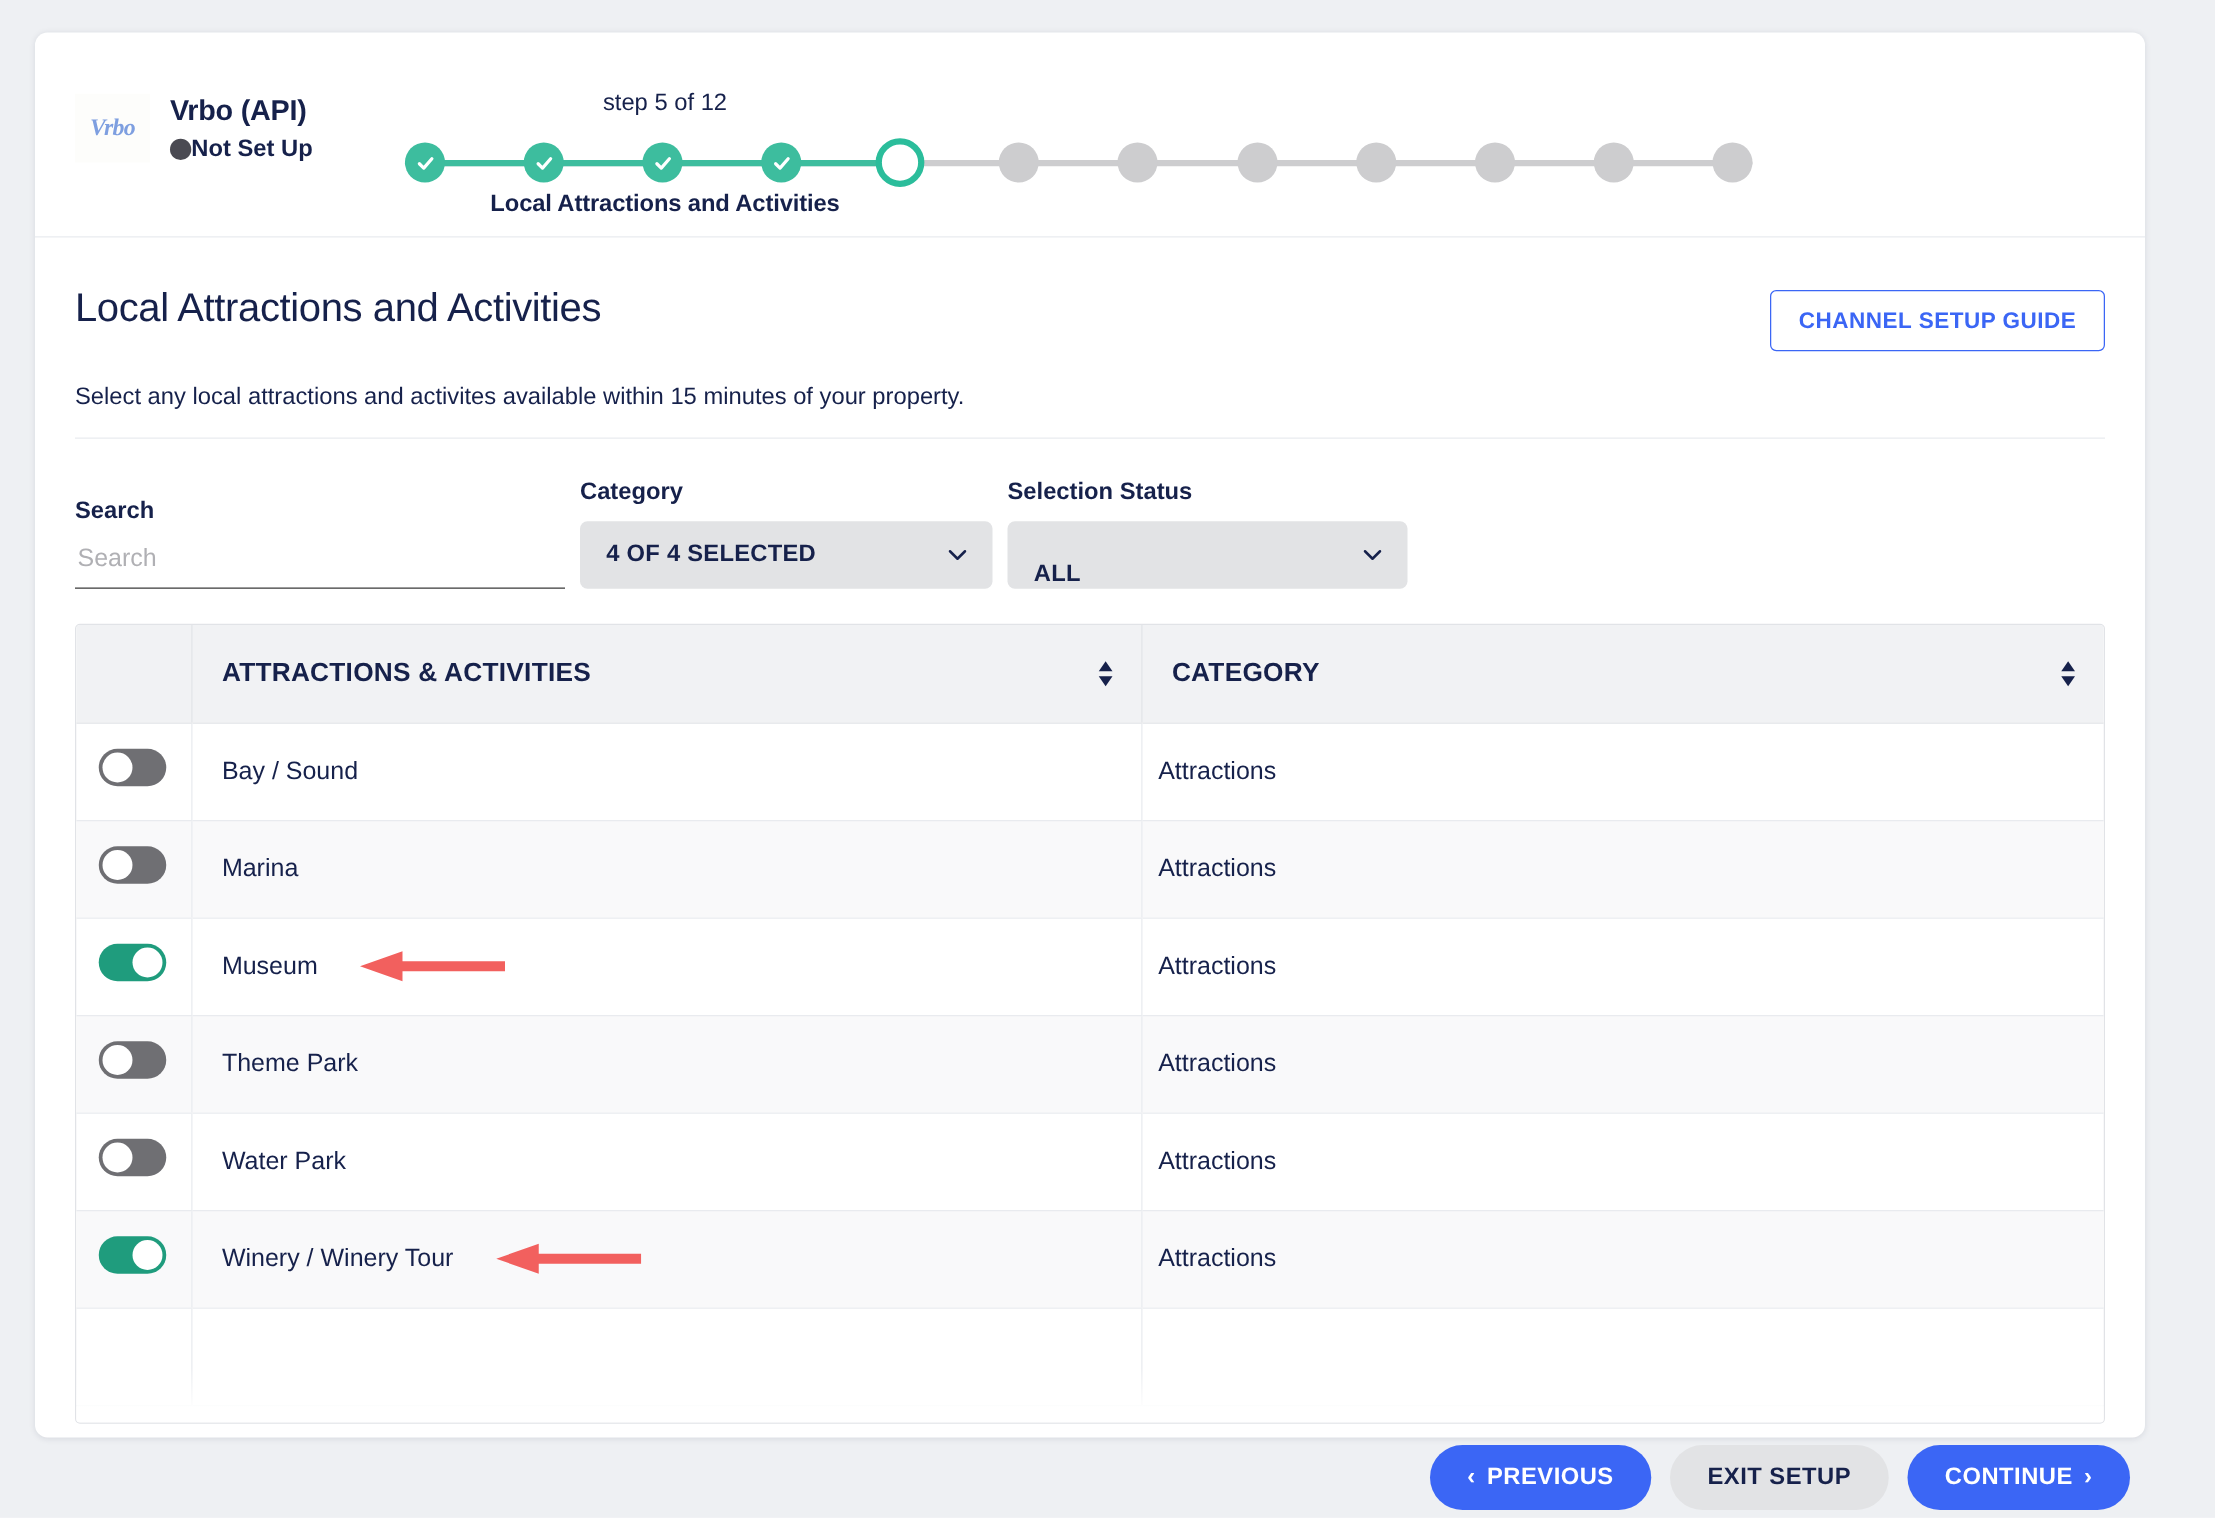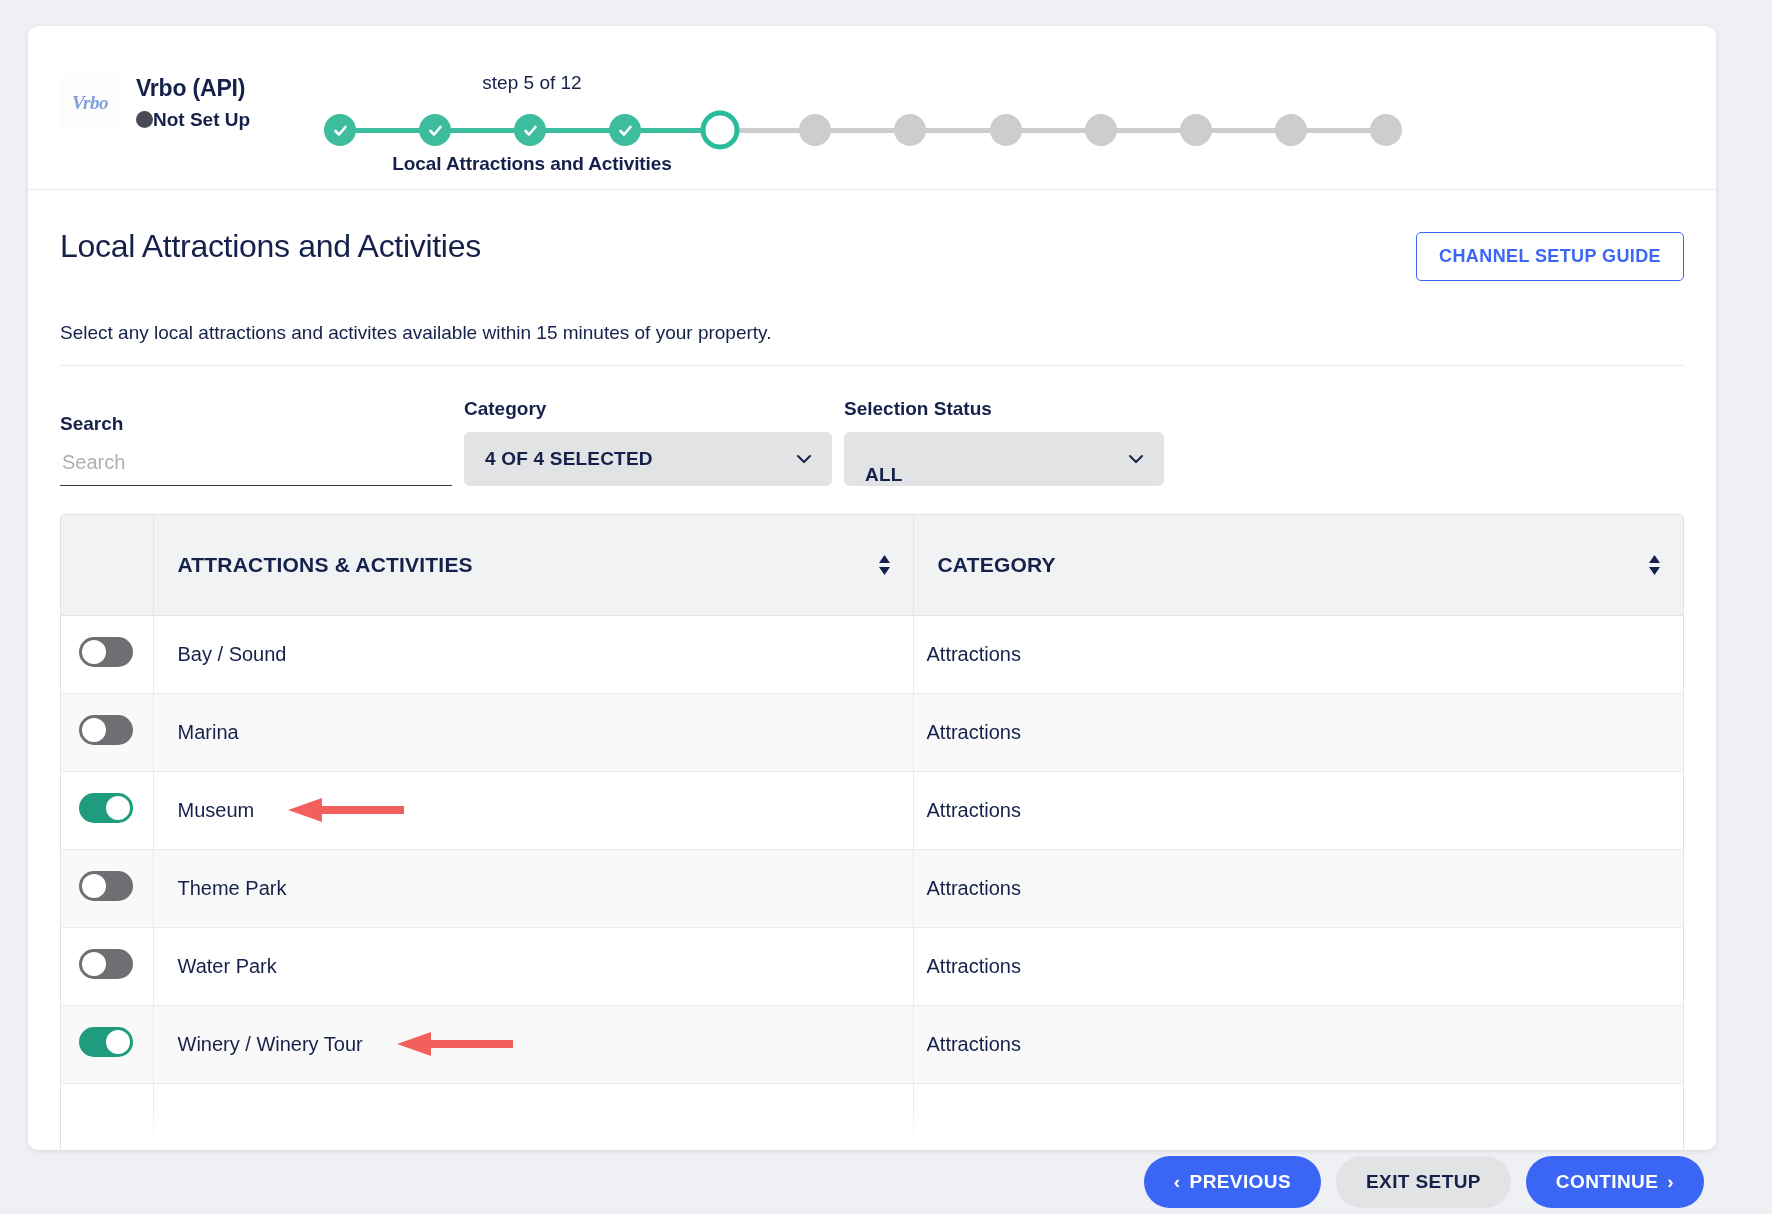--- a/index.html
+++ b/index.html
@@ -127,21 +127,21 @@
     color: #3b66f5;
     background: #fff;
     border-radius: 5px;
     padding: 13px 22px;
     font-size: 18px;
     font-weight: bold;
     letter-spacing: 0.4px;
     cursor: pointer;
   }
   .page-sub {
-    margin-top: 41px;
+    margin-top: 26px;
     font-size: 19px; color: #16214b;
   }
   .hr-sub {
     margin-top: 21px;
     height: 1px; background: #e9ebef; border: 0;
   }
 
   
   .filters {
     display: flex; gap: 12px; margin-top: 32px; align-items: flex-end;
@@ -163,21 +163,21 @@
   .search-input::placeholder { color: #b0b0b4; }
   .select-box {
     position: relative;
     background: #e2e3e5;
     border-radius: 6px;
     height: 54px;
     display: flex; align-items: center;
     padding: 0 48px 0 21px;
     cursor: pointer;
   }
-  .select-box.cat { width: 368px; }
+  .select-box.cat { width: 330px; }
   .select-box.sel { width: 320px; align-items: flex-end; }
   .select-val {
     font-size: 19px; font-weight: bold; color: #16214b;
     letter-spacing: 0.2px;
   }
   .chev {
     position: absolute; right: 20px; top: 50%;
     transform: translateY(-50%);
     width: 16px; height: 16px;
   }
@@ -187,21 +187,21 @@
     position: relative;
     margin-top: 28px;
     border: 1px solid #e1e3e7;
     border-radius: 4px;
     height: 640px;
     overflow: hidden;
   }
   table { width: 100%; border-collapse: collapse; table-layout: fixed; }
   thead th {
     background: #f1f2f4;
-    height: 100px;
+    height: 78px;
     text-align: left;
     font-size: 21px;
     font-weight: bold;
     color: #16214b;
     letter-spacing: 0.2px;
     border-bottom: 1px solid #e1e3e7;
     vertical-align: middle;
     margin-top: 24px;
   }
   th.c-toggle { width: 92px; }

